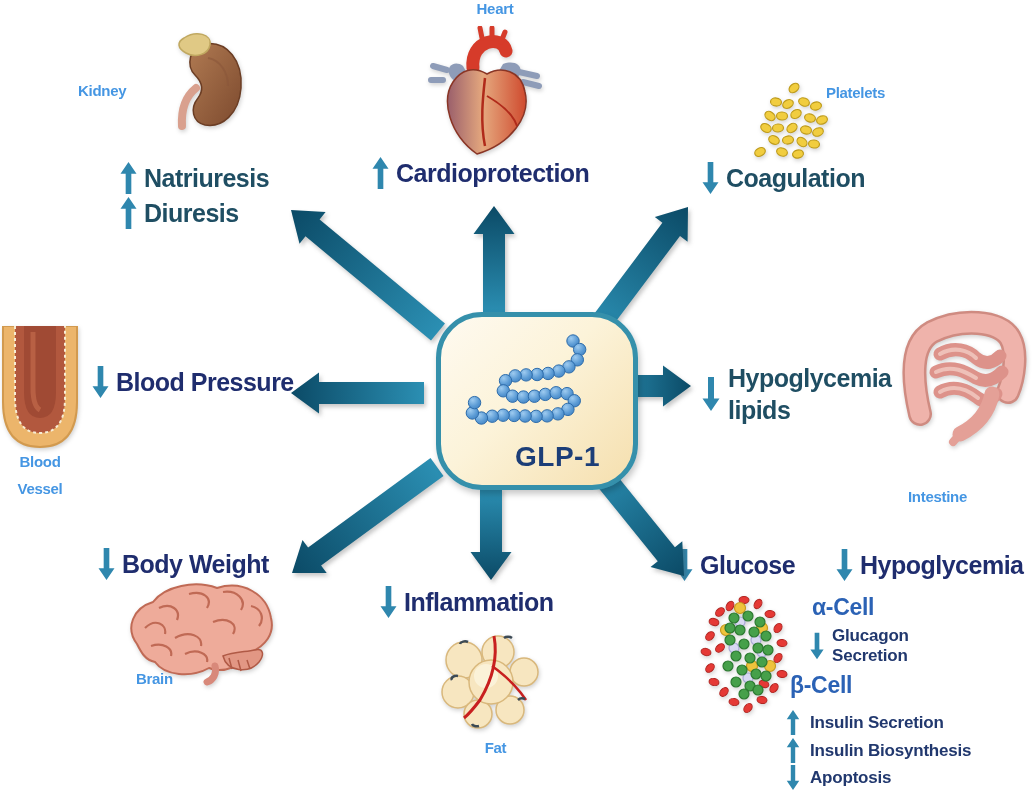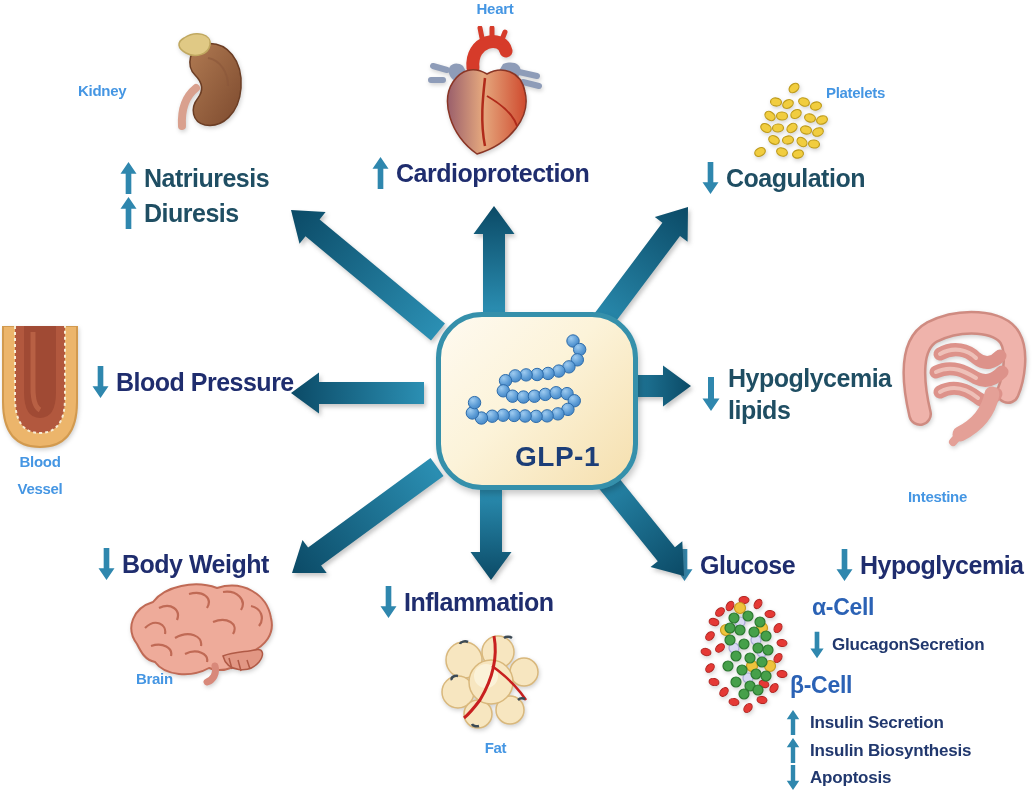--- a/index.html
+++ b/index.html
@@ -8,21 +8,21 @@
   .abs{position:absolute;}
   .row{position:absolute;display:flex;align-items:center;gap:7px;white-space:nowrap;}
   .row2{position:absolute;display:flex;align-items:center;gap:8px;white-space:nowrap;}
   .organ{font-weight:bold;font-size:15px;color:#4596e3;letter-spacing:-0.3px;}
   .fx{font-weight:bold;font-size:25px;letter-spacing:-0.5px;}
   .fx-navy{color:#1f2d6e;}
   .fx-teal{color:#1f4e63;}
   .cell-title{font-weight:bold;font-size:23px;color:#2b62b5;letter-spacing:-0.3px;}
   .small-fx{font-weight:bold;font-size:17px;color:#21386e;letter-spacing:-0.2px;}
   .two-line{display:flex;flex-direction:column;line-height:32px;}
-  .two-line-sm{display:flex;flex-direction:row;line-height:20px;}
+  .two-line-sm{display:flex;flex-direction:column;line-height:20px;}
   .center-label-2{display:flex;flex-direction:column;align-items:center;line-height:27px;text-align:center;}
   .ma{width:17px;height:32px;flex:none;}
   .ma path{fill:#2f87ae;}
   .ma.tall{height:40px;width:18px;}
   .ma.sm{width:14px;height:25px;}
   #arrows-svg{position:absolute;left:0;top:0;z-index:1;
               filter:drop-shadow(2px 3px 2px rgba(70,70,70,0.30));}
   .organ-art{position:absolute;z-index:2;filter:drop-shadow(1px 2px 2px rgba(0,0,0,0.18));}
   .glp-box{position:absolute;left:436px;top:312px;width:202px;height:178px;z-index:2;
            border:5px solid #3590ab;border-radius:46px;box-sizing:border-box;

